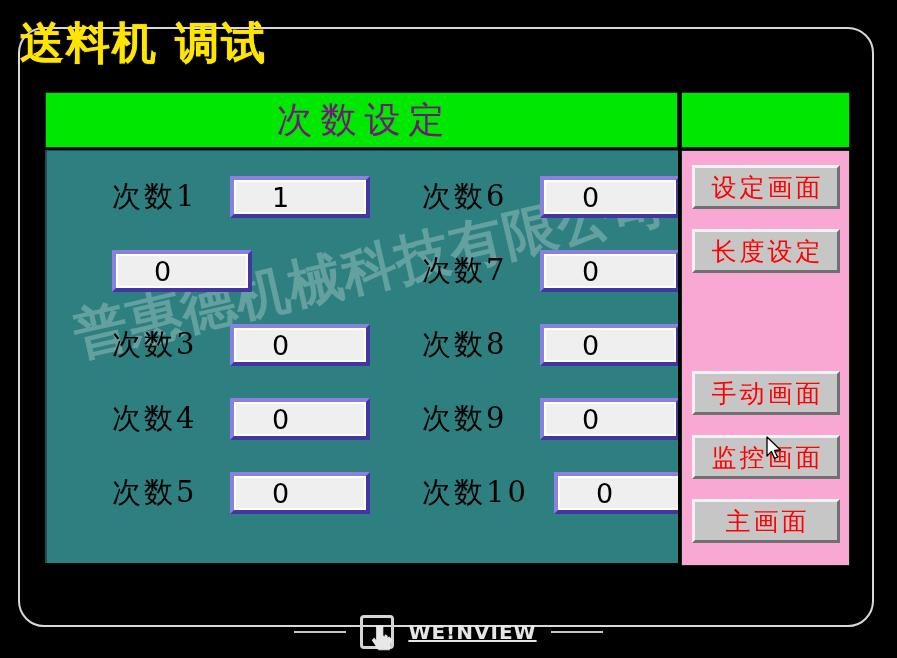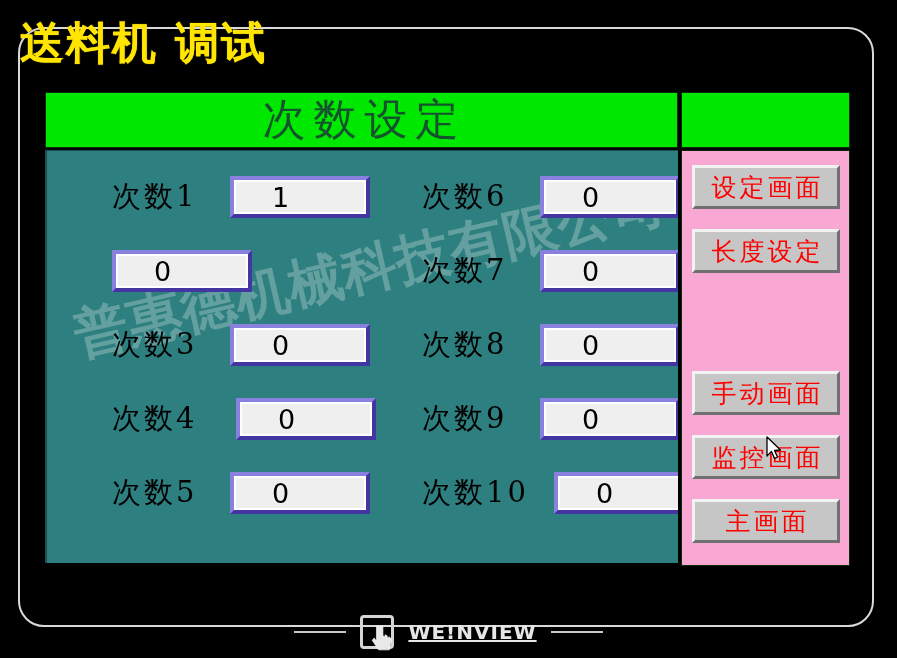--- a/index.html
+++ b/index.html
@@ -64,22 +64,22 @@
     height: 56px;
     background: #00e800;
     border: 1px solid #0a2a0a;
   }
   .header-title {
     width: 100%;
     height: 100%;
     display: flex;
     align-items: center;
     justify-content: center;
-    font-size: 43px;
-    color: #14532d;
+    font-size: 36px;
+    color: #701a75;
     letter-spacing: 8px;
     font-family: "DejaVu Serif", "Liberation Serif", serif;
     padding-left: 6px;
   }
 
   
   .header-stub {
     position: absolute;
     left: 636px;
     top: 0px;
@@ -278,21 +278,21 @@
             <div class="row-label">次数1</div>
             <div class="field">1</div>
           </div>
           <div class="row col-left" style="top: 96px;">
             <div class="field">0</div>
           </div>
           <div class="row col-left" style="top: 170px;">
             <div class="row-label">次数3</div>
             <div class="field">0</div>
           </div>
-          <div class="row col-left" style="top: 244px; gap: 6px;">
+          <div class="row col-left" style="top: 244px;">
             <div class="row-label">次数4</div>
             <div class="field">0</div>
           </div>
           <div class="row col-left" style="top: 318px;">
             <div class="row-label">次数5</div>
             <div class="field">0</div>
           </div>
           <div class="row col-right" style="top: 22px;">
             <div class="row-label">次数6</div>
             <div class="field">0</div>

